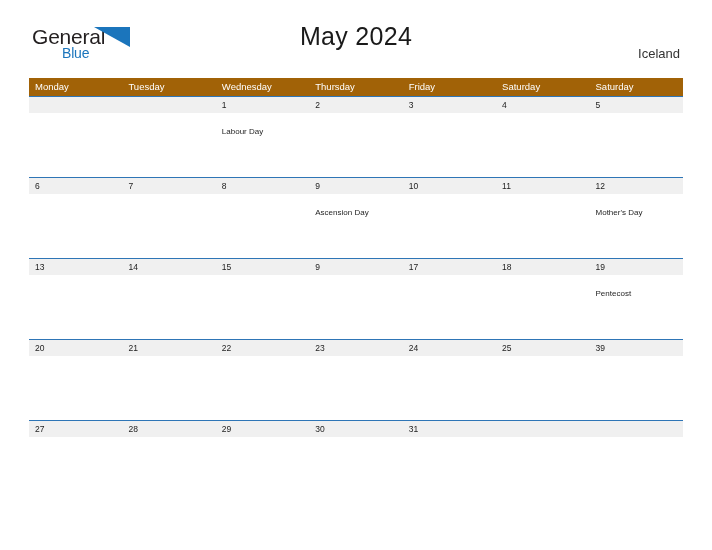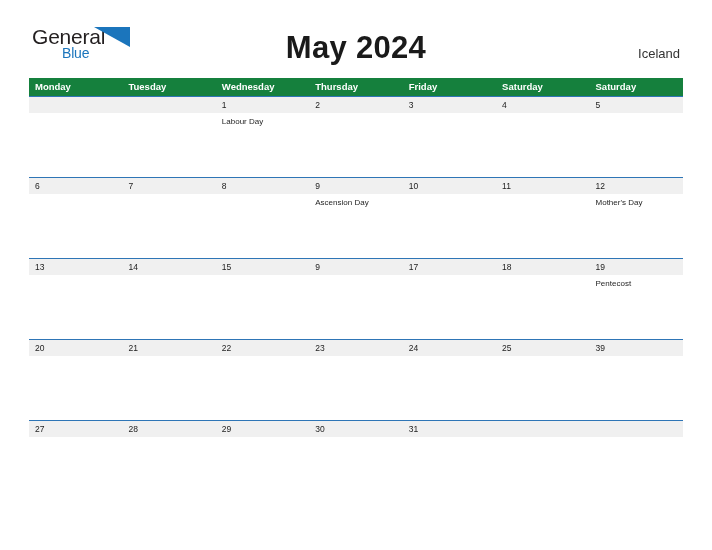--- a/index.html
+++ b/index.html
@@ -53,24 +53,24 @@
     left: 62px;
     top: 1px;
     width: 38px;
     height: 22px;
   }
 
   .calendar-title {
     position: absolute;
     left: 0;
     right: 0;
-    top: 30px;
+    top: 22px;
     text-align: center;
-    font-size: 31px;
-    font-weight: 700;
+    font-size: 25px;
+    font-weight: 400;
     color: #1a1a1a;
     letter-spacing: 0.3px;
   }
 
   .country-label {
     position: absolute;
     right: 32px;
     top: 46px;
     font-size: 13px;
     color: #333333;
@@ -80,23 +80,22 @@
   
   .calendar {
     position: absolute;
     left: 29px;
     top: 78px;
     width: 654px;
   }
 
   .weekday-header {
     display: flex;
-    background: #15803d;
+    background: #a16207;
     height: 18px;
-    font-weight: bold;
   }
   .weekday-cell {
     flex: 1 1 0;
     color: #ffffff;
     font-size: 9.5px;
     line-height: 18px;
     padding-left: 6px;
     box-sizing: border-box;
     white-space: nowrap;
     overflow: hidden;
@@ -126,21 +125,21 @@
   }
 
   .event-band {
     display: flex;
     background: #ffffff;
     height: 62px;
   }
   .event-cell {
     flex: 1 1 0;
     padding-left: 6px;
-    padding-top: 3px;
+    padding-top: 13px;
     box-sizing: border-box;
   }
   .event-text {
     font-size: 8px;
     color: #1f1f1f;
     line-height: 11px;
     white-space: nowrap;
   }
 </style>
 </head>

